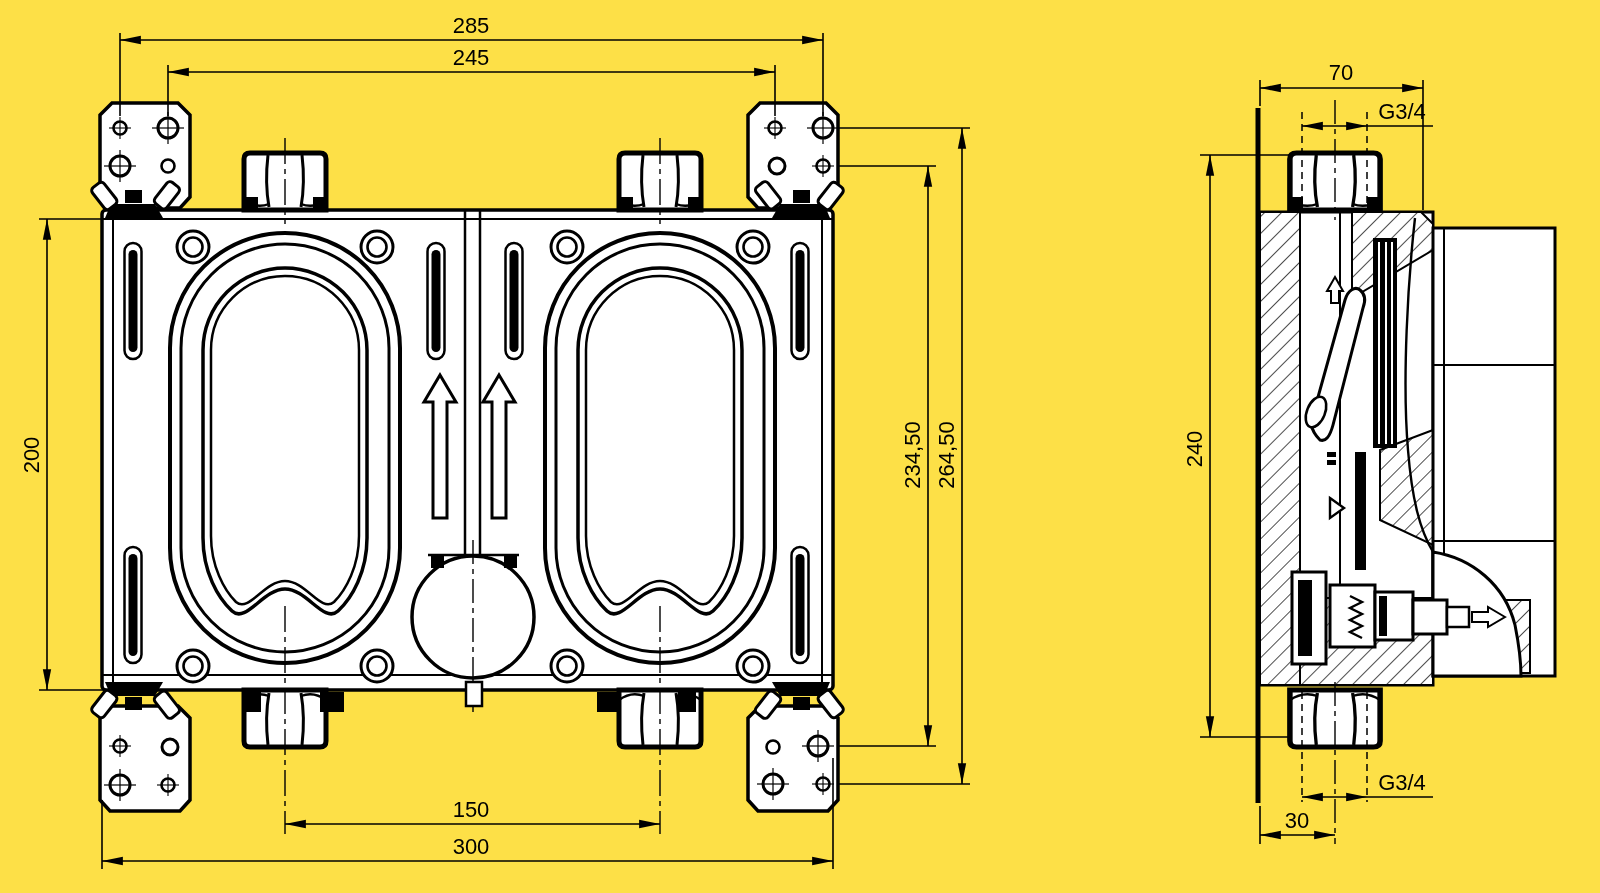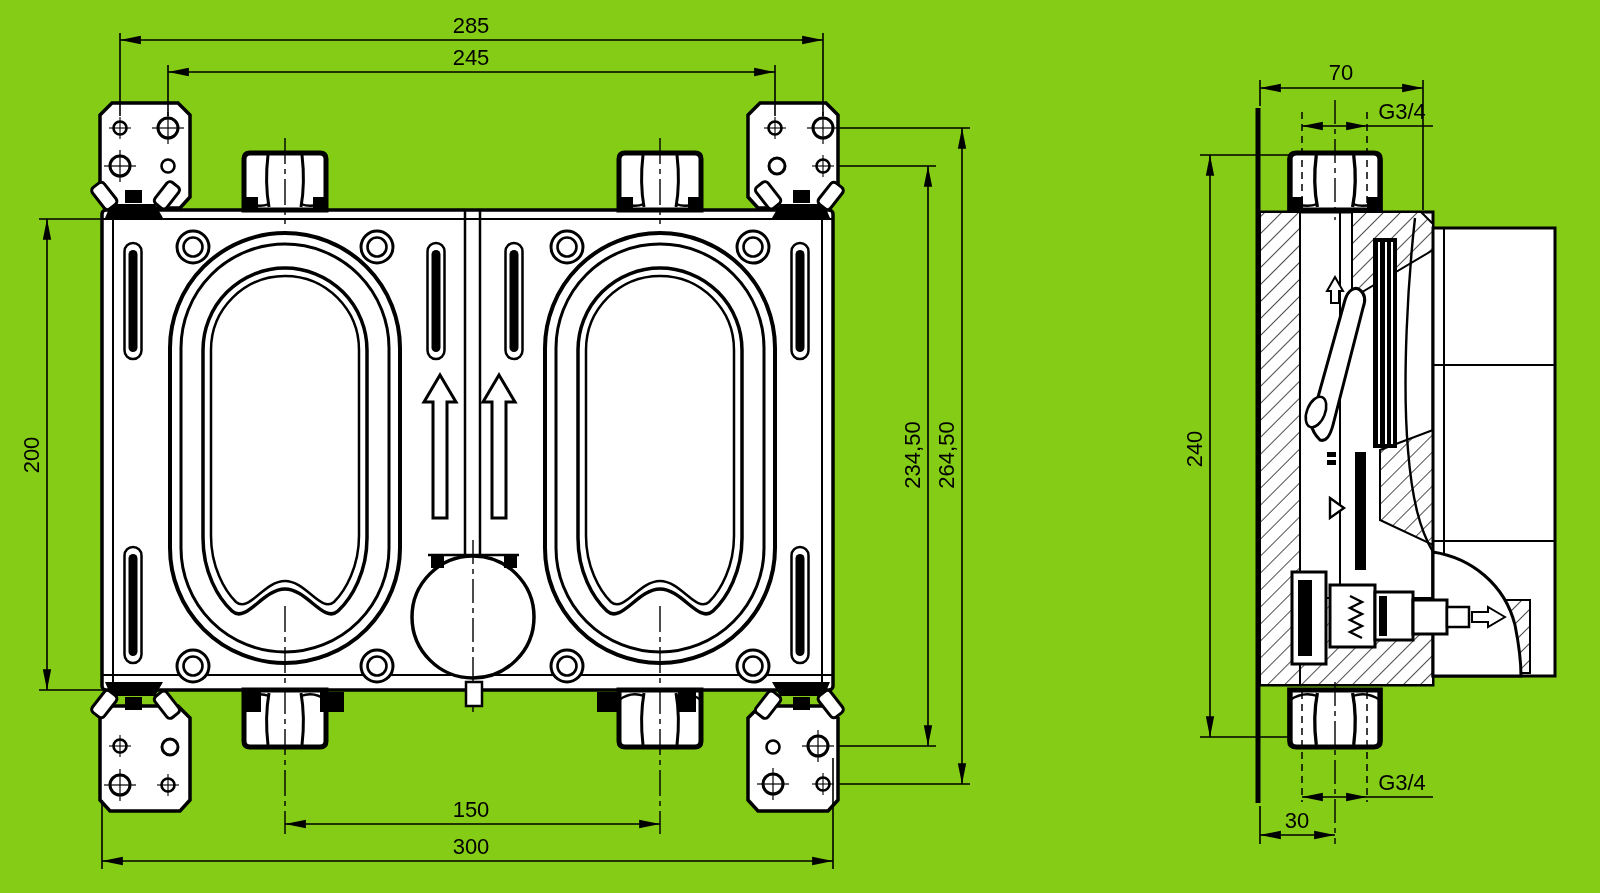--- a/index.html
+++ b/index.html
@@ -1,16 +1,16 @@
 <!DOCTYPE html>
 <html><head>
 <meta charset="utf-8">
 <style>
   html,body{margin:0;padding:0;background:#fff;}
-  .wrap{width:1600px;height:893px;background:#84cc16;overflow:hidden;}
+  .wrap{width:1600px;height:893px;background:#fde047;overflow:hidden;}
   svg{display:block;}
   .dim-text{font-family:"Liberation Sans","DejaVu Sans",sans-serif;font-size:22px;fill:#000;}
 </style>
 </head>
 <body>
 
 <div class="wrap">
 <svg width="1600" height="893" viewBox="0 0 1600 893" xmlns="http://www.w3.org/2000/svg">
   <defs>
     <marker id="da" markerWidth="24" markerHeight="12" viewBox="-22 -5.5 23 11" refX="0" refY="0" orient="auto-start-reverse" markerUnits="userSpaceOnUse">

